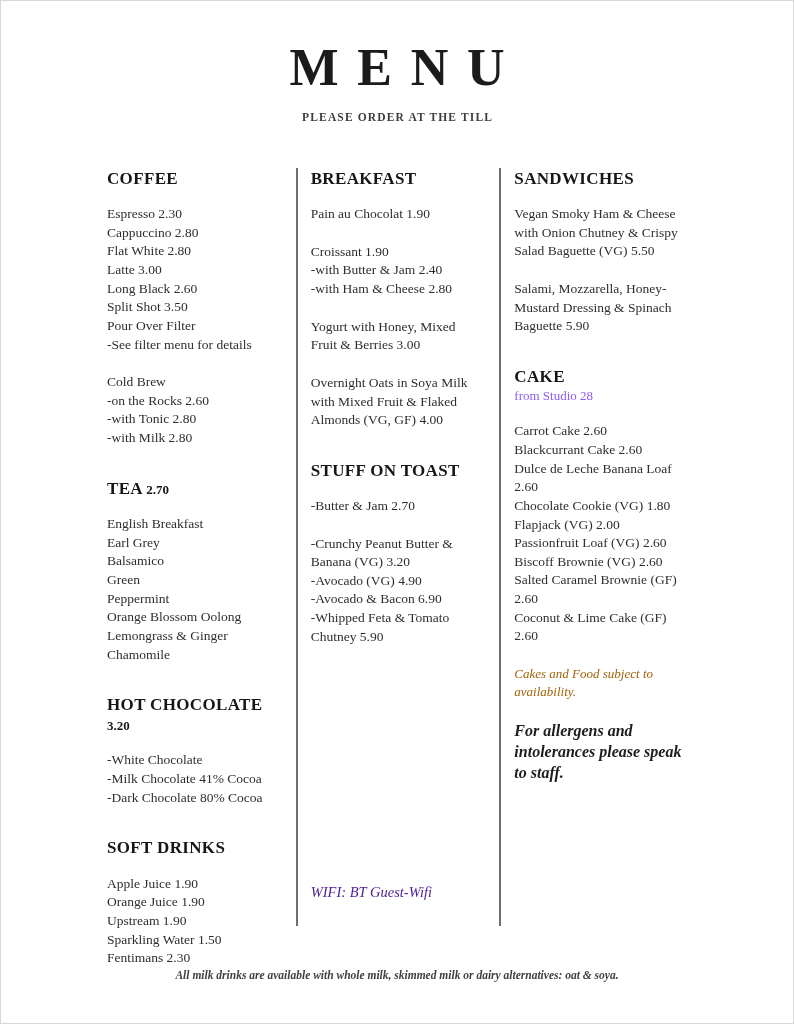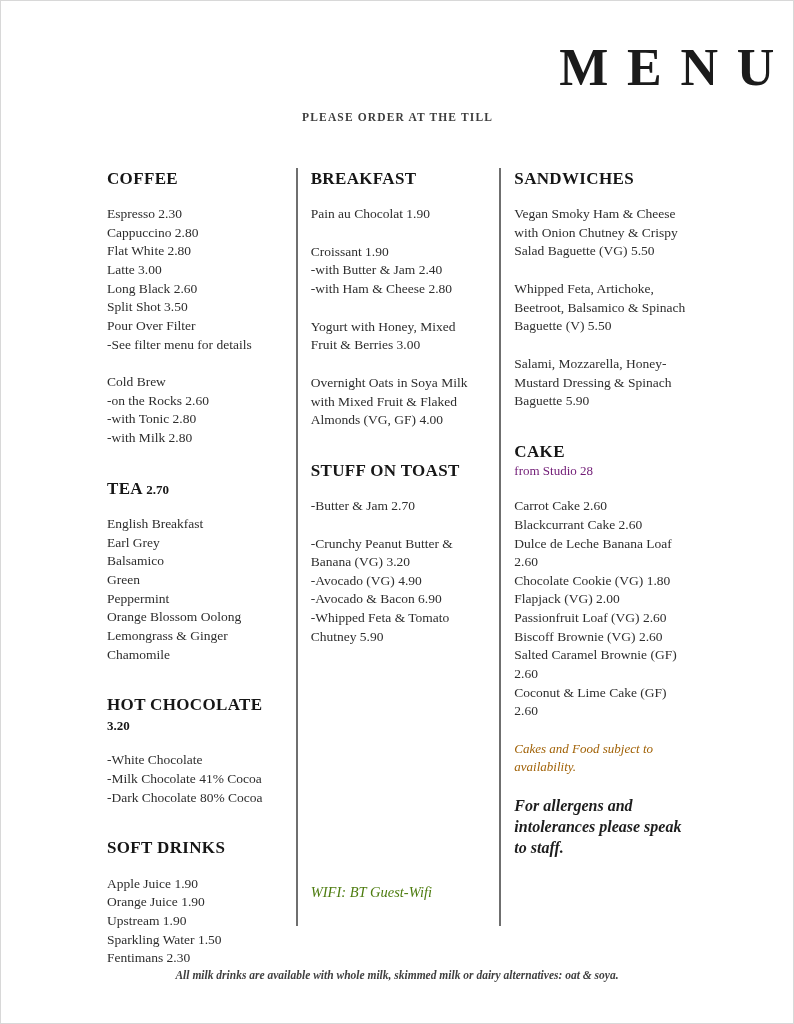--- a/index.html
+++ b/index.html
@@ -2,21 +2,21 @@
 <html><head>
 <meta charset="utf-8">
 <style>
   html,body{margin:0;padding:0;background:#fff;}
   .page{
     width:794px;height:1024px;box-sizing:border-box;position:relative;
     background:#ffffff;border:1px solid #d8d8d8;overflow:hidden;
     font-family:"Liberation Serif","DejaVu Serif",serif;color:#2b2b2b;
   }
   .title{
-    margin-top:40px;text-align:right;font-size:52px;font-weight:600;
+    margin-top:40px;text-align:center;font-size:52px;font-weight:600;
     letter-spacing:0.36em;padding-left:0.36em;color:#1b1b1b;line-height:1.05;
   }
   .subtitle{
     margin-top:15px;text-align:center;font-size:11.5px;font-weight:700;
     letter-spacing:0.10em;padding-left:0.10em;color:#3d3d3d;
   }
   .menu-columns{
     width:596px;margin:45px auto 0;display:flex;align-items:stretch;
     height:758px;
   }
@@ -25,24 +25,24 @@
     padding-right:8px;font-size:13.5px;line-height:1.38;color:#2e2e2e;margin-left:8px;
   }
   .col + .col{border-left:2px solid #6f6f6f;padding-left:13px;}
   .col h2{
     font-size:17px;font-weight:700;color:#161616;letter-spacing:0.02em;
     margin:12px 0 17px;line-height:1.15;
   }
   .col section:first-child h2{margin-top:1px;}
   .col h2 .hprice{font-size:13px;font-weight:600;letter-spacing:0;}
   .col h2.has-sub{margin-bottom:1px;}
-  .subheading{font-size:13px;color:#701a75;margin:0 0 17px;}
+  .subheading{font-size:13px;color:#8b5cf6;margin:0 0 17px;}
   .col p{margin:0 0 19px;}
   section.wifi{margin-top:auto;}
-  section.wifi p{font-style:italic;font-size:14.5px;margin-bottom:24px;color:#4d7c0f;}
+  section.wifi p{font-style:italic;font-size:14.5px;margin-bottom:24px;color:#4c1d95;}
   section.italic p{font-style:italic;font-size:13px;color:#a16207;}
   section.bold-italic p{font-style:italic;font-weight:700;font-size:16px;line-height:1.32;color:#1d1d1d;}
   .footer{
     position:absolute;left:0;right:0;bottom:42px;text-align:center;
     font-style:italic;font-weight:600;font-size:11.5px;color:#3f3f3f;
   }
 </style>
 </head>
 <body>
 
@@ -82,21 +82,20 @@
           <p><span>-Butter &amp; Jam 2.70</span><br><br><span>-Crunchy Peanut Butter &amp; Banana (VG) 3.20</span><br><span>-Avocado (VG) 4.90</span><br><span>-Avocado &amp; Bacon 6.90</span><br><span>-Whipped Feta &amp; Tomato Chutney 5.90</span></p>
         </section>
         <section class="wifi">
           <p><span>WIFI: BT Guest-Wifi</span></p>
         </section>
       </div>
       <div class="col">
         <section>
           <h2>SANDWICHES</h2>
           <p><span>Vegan Smoky Ham &amp; Cheese with Onion Chutney &amp; Crispy Salad Baguette (VG) 5.50</span></p>
-          <p><span>Whipped Feta, Artichoke, Beetroot, Balsamico &amp; Spinach Baguette (V) 5.50</span></p>
           <p><span>Salami, Mozzarella, Honey-Mustard Dressing &amp; Spinach Baguette 5.90</span></p>
         </section>
         <section>
           <h2 class="has-sub">CAKE</h2>
           <div class="subheading">from Studio 28</div>
           <p><span>Carrot Cake 2.60</span><br><span>Blackcurrant Cake 2.60</span><br><span>Dulce de Leche Banana Loaf 2.60</span><br><span>Chocolate Cookie (VG) 1.80</span><br><span>Flapjack (VG) 2.00</span><br><span>Passionfruit Loaf (VG) 2.60</span><br><span>Biscoff Brownie (VG) 2.60</span><br><span>Salted Caramel Brownie (GF) 2.60</span><br><span>Coconut &amp; Lime Cake (GF) 2.60</span></p>
         </section>
         <section class="italic">
           <p><span>Cakes and Food subject to availability.</span></p>
         </section>

